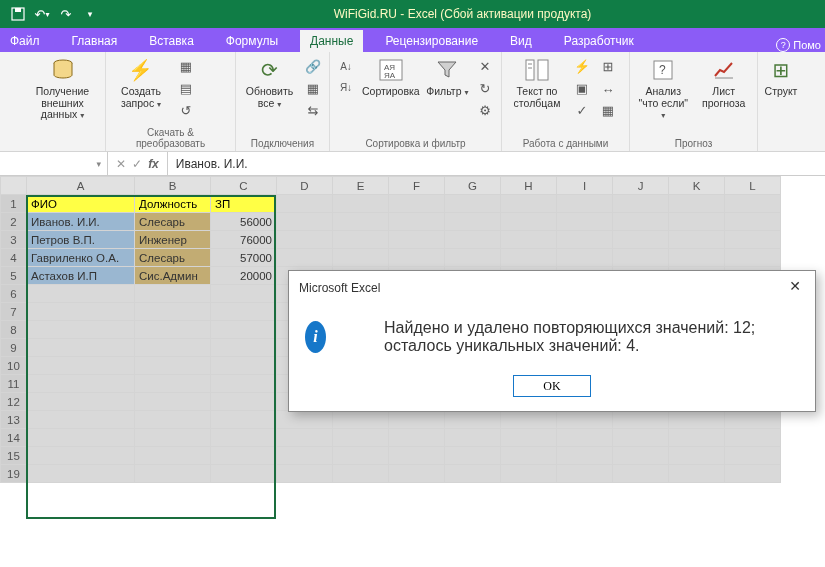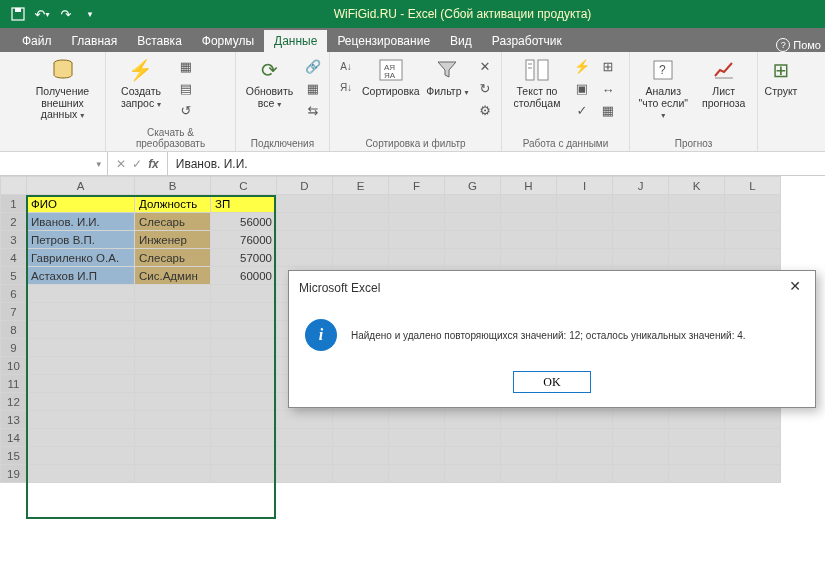--- a/index.html
+++ b/index.html
@@ -5,21 +5,21 @@
   * { box-sizing: border-box; margin: 0; padding: 0; font-family: "Segoe UI", Tahoma, sans-serif; }
   body { width: 825px; height: 567px; overflow: hidden; background: #fff; font-size: 12px; color: #333; position: relative; }
   
   
   .titlebar { height: 28px; background: #107d46; color: #fff; display: flex; align-items: center; }
   .qat { display: flex; gap: 4px; padding-left: 8px; align-items: center; }
   .qat-item { width: 20px; height: 20px; display: flex; align-items: center; justify-content: center; cursor: pointer; font-size: 13px; }
   .app-title { flex: 1; text-align: center; font-size: 12px; color: #fef9c3; }
   
   
-  .tabs { height: 24px; background: #737373; display: flex; align-items: flex-end; padding-left: 12px; gap: 0; color: #fff; font-size: 12px; }
+  .tabs { height: 24px; background: #8b5cf6; display: flex; align-items: flex-end; gap: 12px; color: #fff; font-size: 12px; }
   .tab { padding: 4px 10px 4px 10px; cursor: pointer; }
   .tab.active { background: #f3f3f3; color: #1a6d3e; }
   .tab-right { margin-left: auto; display:flex; gap:6px; align-items:center; padding-right:4px;}
   .tab-right-item { display:flex; align-items:center; gap:3px; font-size:11px; cursor:pointer;}
   .tab-right-item .circ { width:14px; height:14px; border:1px solid #fff; border-radius:50%; display:flex; align-items:center; justify-content:center; font-size:9px;}
   
   
   .ribbon { height: 100px; background: #f3f3f3; border-bottom: 1px solid #d4d4d4; display: flex; }
   .rgroup { border-right: 1px solid #ddd; display: flex; flex-direction: column; justify-content: space-between; padding: 4px 6px 2px 6px; }
   .rgroup-body { display: flex; gap: 6px; align-items: flex-start; flex:1; }
@@ -352,21 +352,21 @@
           <td></td>
           <td></td>
           <td></td>
           <td></td>
           <td></td>
   </tr>
   <tr class="sel-block">
     <th class="rowhdr">5</th>
     <td class="n-cell-a">Астахов И.П</td>
     <td class="n-cell-b">Сис.Админ</td>
-    <td class="n-cell-c">60000</td>
+    <td class="n-cell-c">20000</td>
     <td></td>
           <td></td>
           <td></td>
           <td></td>
           <td></td>
           <td></td>
           <td></td>
           <td></td>
           <td></td>
   </tr>
@@ -540,18 +540,18 @@
 <div class="marq" style="left:26px; top:19px; width:250px; height:324px;"></div>
 </div>
 
 <div class="dialog-back">
   <div class="dialog-title">
     <span>Microsoft Excel</span>
     <span class="dialog-close">✕</span>
   </div>
   <div class="dialog-body">
     <div class="info-icon">i</div>
-    <div style="font-size:10px;">Найдено и удалено повторяющихся значений: 12; осталось уникальных значений: 4.</div>
+    <div style="font-size:16px;margin-left:44px;">Найдено и удалено повторяющихся значений: 12; осталось уникальных значений: 4.</div>
   </div>
   <div class="dialog-btns">
     <button>OK</button>
   </div>
 </div>
 
 </body></html>

